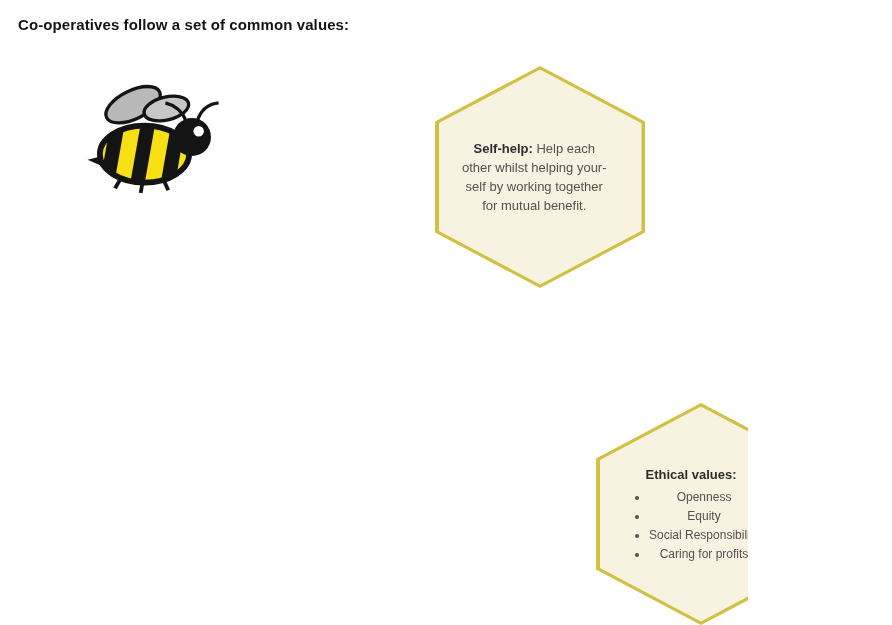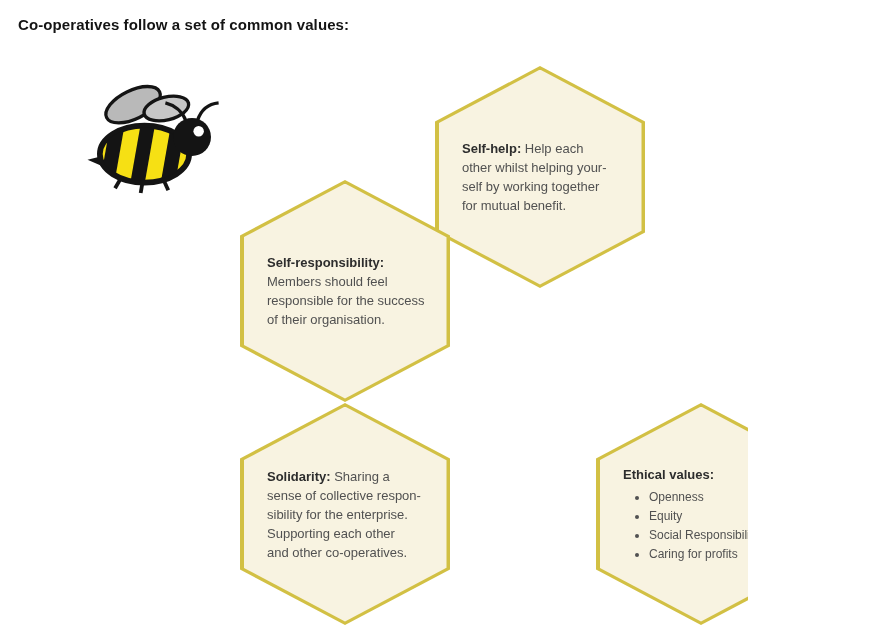--- a/index.html
+++ b/index.html
@@ -2,20 +2,21 @@
 <html style="--hex-border: #d2c044; --hex-fill: #f8f3e1; --text: #515151;"><head>
 <meta charset="utf-8">
 <style>
   html,body{margin:0;padding:0;background:#ffffff;}
   .page{
     position:relative;
     width:748px;height:625px;
     overflow:hidden;
     background:#ffffff;
     font-family:"Liberation Sans", sans-serif;
+    text-align:center;
   }
   .page-title{
     position:absolute;left:18px;top:16px;
     font-size:15px;font-weight:bold;color:#141414;
     letter-spacing:.1px;
   }
   .bee{
     position:absolute;left:78px;top:76px;width:152px;height:122px;
   }
   
@@ -93,45 +94,24 @@
     <div class="hex-bg"></div>
     <div class="hex-fillbg"></div>
     <div class="hex-content">
         <div class="hex-text"><span class="hex-heading">Self-help:</span><span> Help each
 other whilst helping your-
 self by working together
 for mutual benefit.</span></div>
       </div>
   </div>
 
-  <div class="hex" style="left:240px;top:180px">
-    <div class="hex-bg"></div>
-    <div class="hex-fillbg"></div>
-    <div class="hex-content">
-        <div class="hex-text"><span class="hex-heading">Self-responsibility:</span><span>
-Members should feel
-responsible for the success
-of their organisation.</span></div>
-      </div>
-  </div>
 
 
 
 
-  <div class="hex" style="left:240px;top:403px">
-    <div class="hex-bg"></div>
-    <div class="hex-fillbg"></div>
-    <div class="hex-content">
-        <div class="hex-text"><span class="hex-heading">Solidarity:</span><span> Sharing a
-sense of collective respon-
-sibility for the enterprise.
-Supporting each other
-and other co-operatives.</span></div>
-      </div>
-  </div>
 
   <div class="hex" style="left:596px;top:403px">
     <div class="hex-bg"></div>
     <div class="hex-fillbg"></div>
     <div class="hex-content">
       <div class="hex-text">
         <span class="hex-heading">Ethical values:</span>
         <ul class="bullets">
           <li>Openness</li>
           <li>Equity</li>

